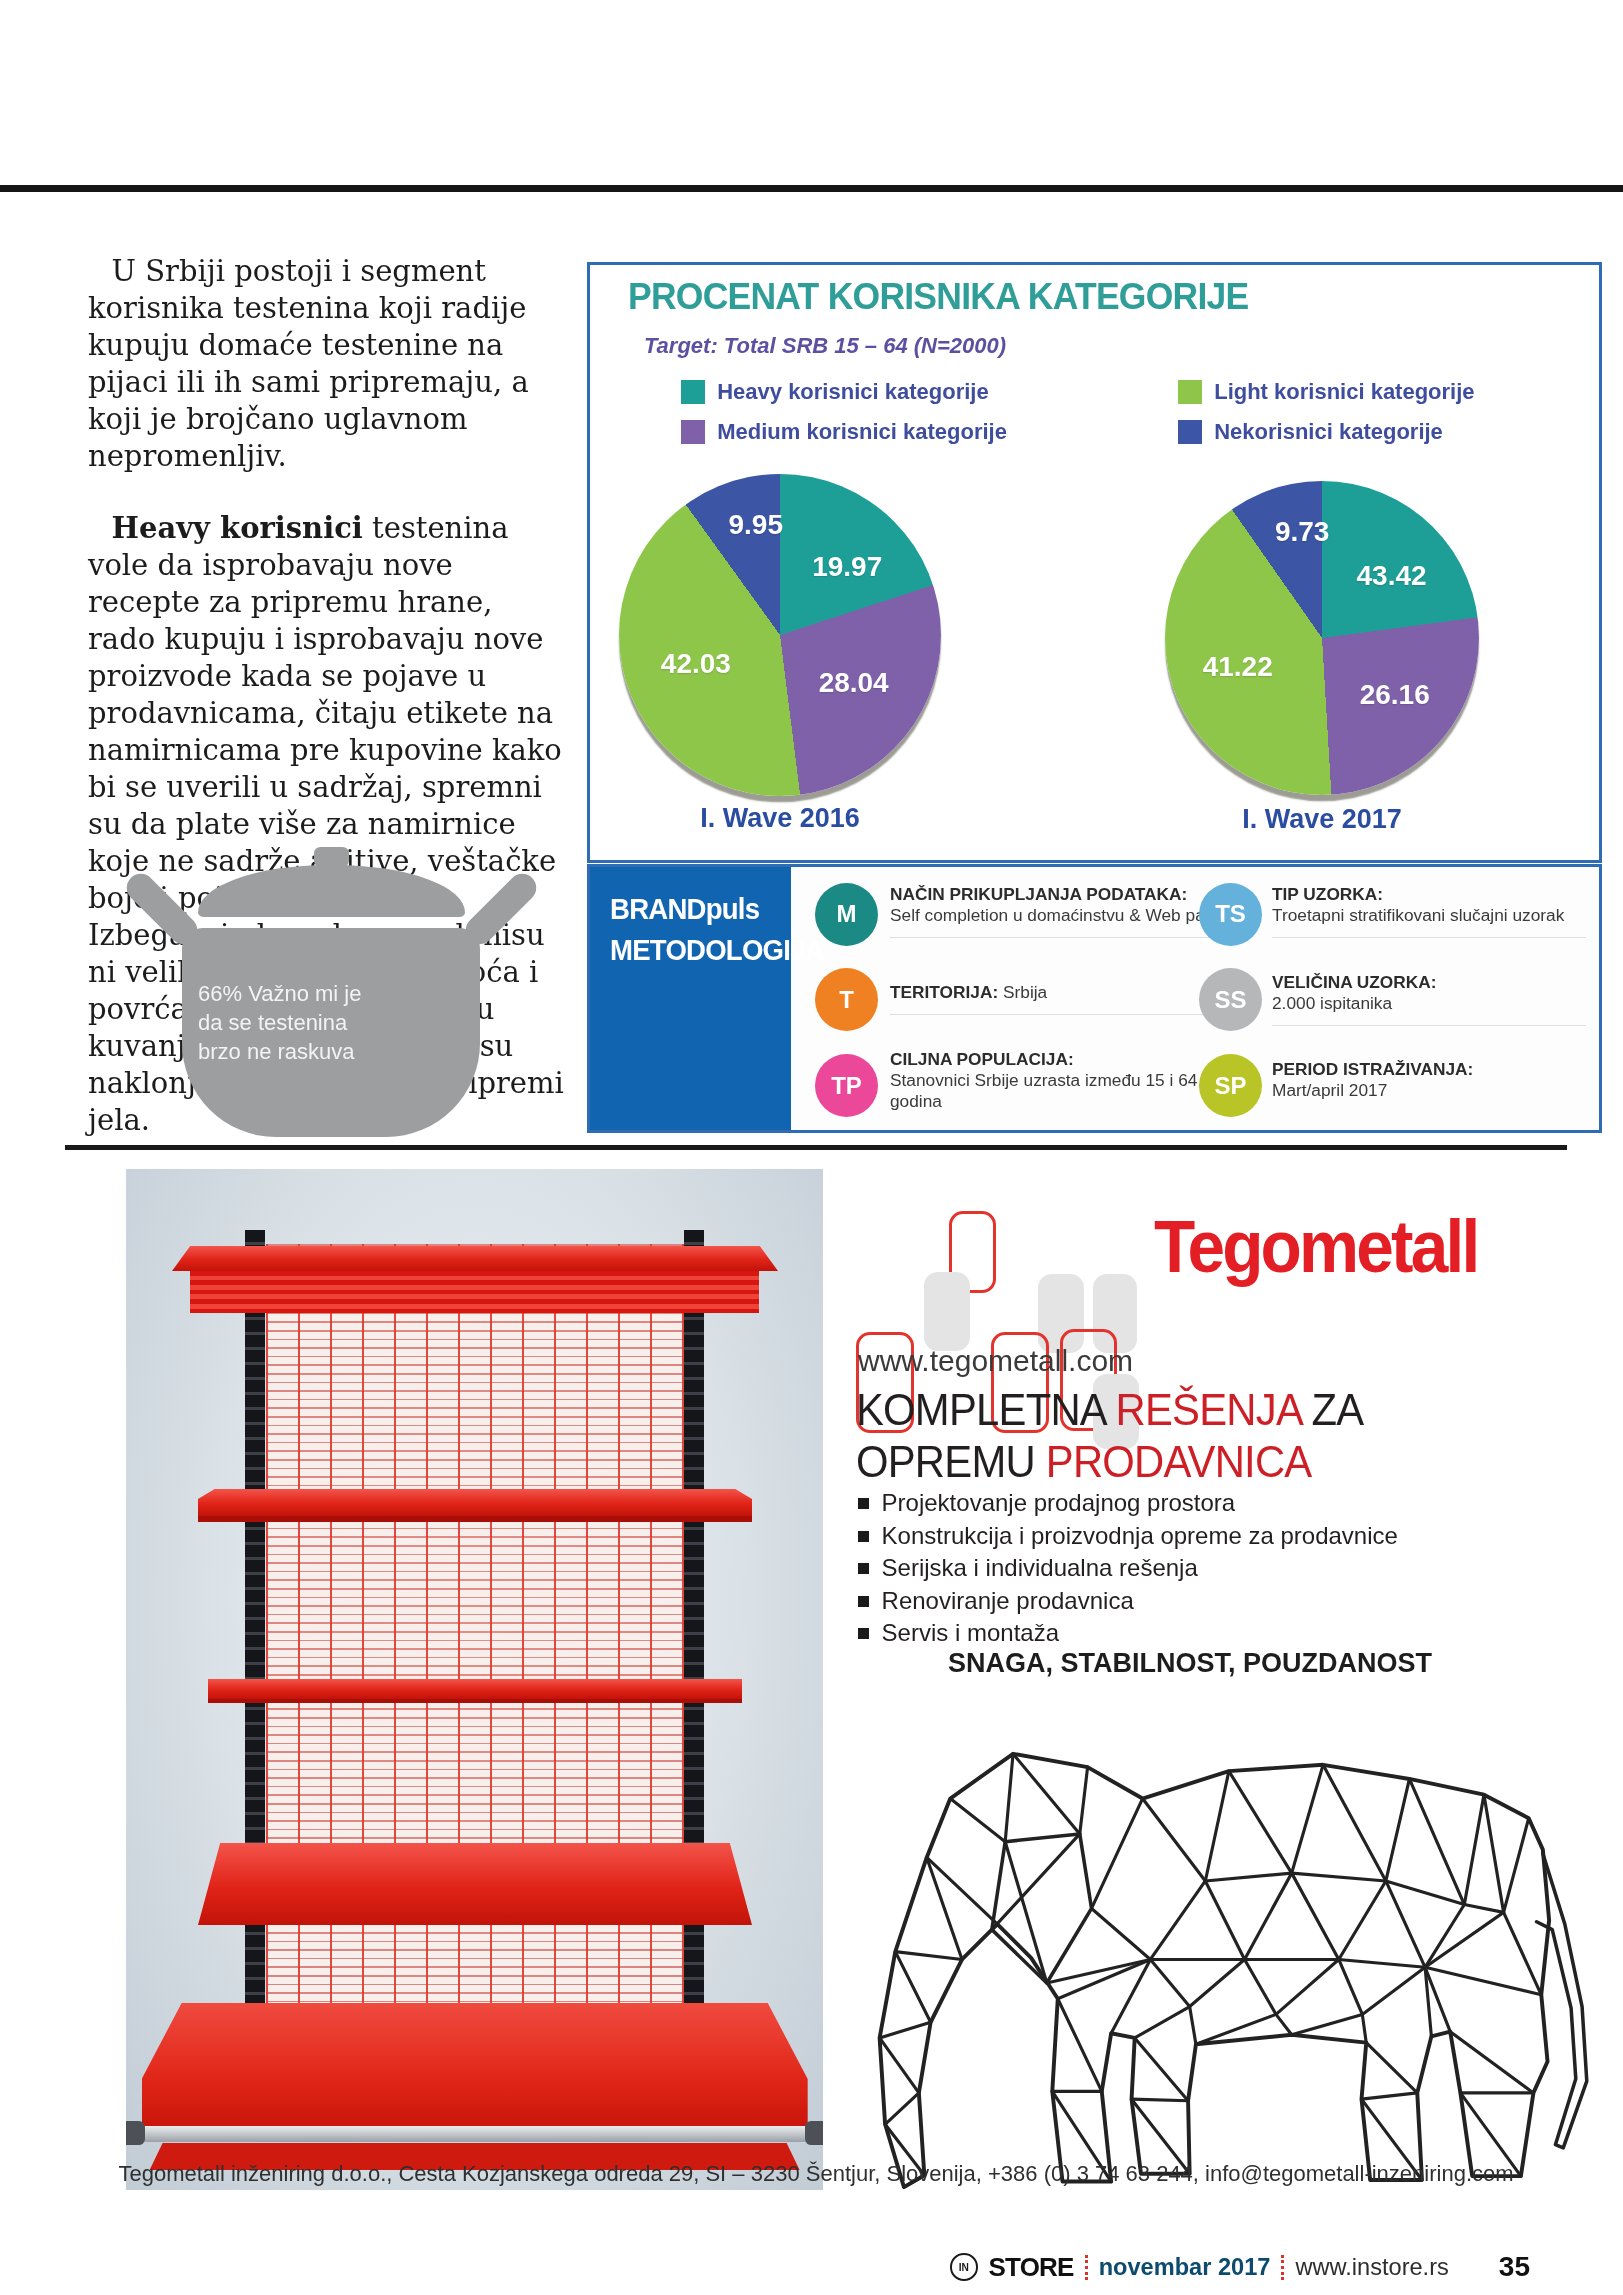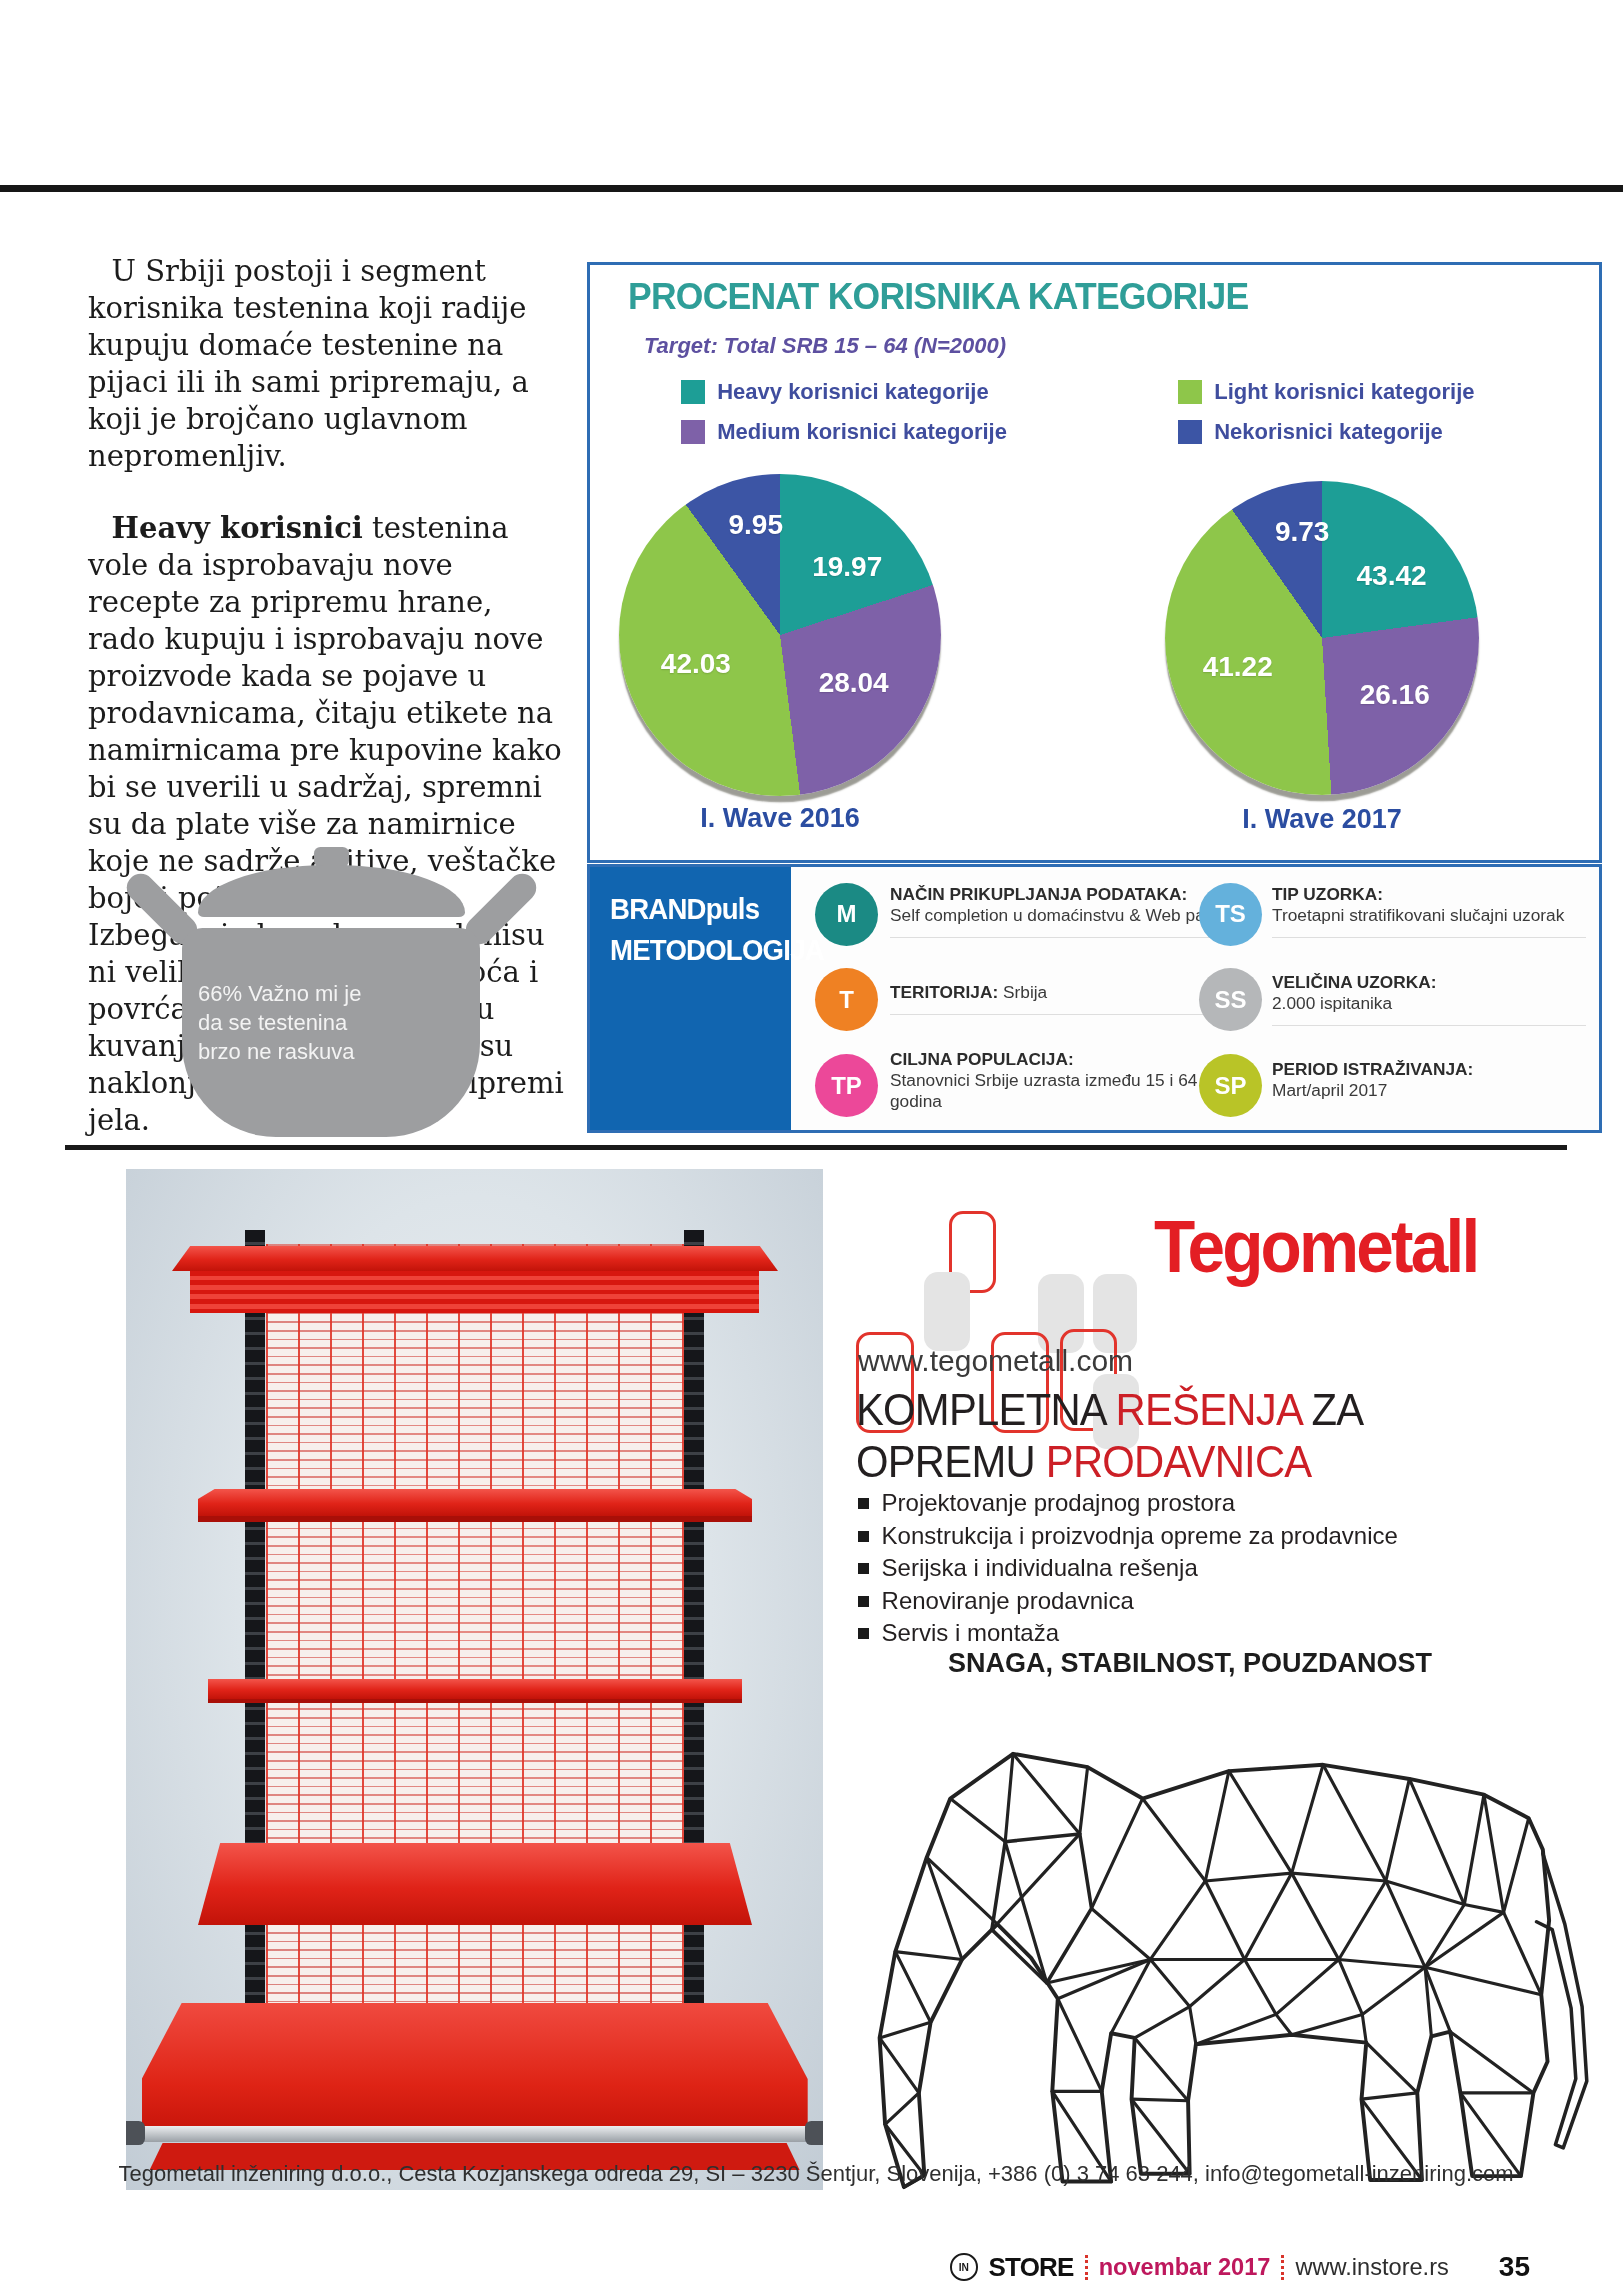--- a/index.html
+++ b/index.html
@@ -79,21 +79,21 @@
   .bullet-txt{font-size:24px;line-height:24px;color:#231f20;}
   .tagline{left:856px;top:1648px;width:668px;text-align:center;font-size:27px;font-weight:700;color:#1d1d1d;}
   .address{left:65px;top:2161px;width:1502px;text-align:center;font-size:22px;color:#2f2f2f;}
 
   
   .footer{right:93px;top:2251px;display:flex;align-items:center;gap:11px;}
   .in-circle{width:23.6px;height:23.6px;border:2.4px solid #1a1a1a;border-radius:50%;display:flex;align-items:center;justify-content:center;
              font-size:10.2px;font-weight:700;color:#1a1a1a;}
   .f-store{font-size:26px;font-weight:800;letter-spacing:-0.8px;color:#111;}
   .f-sep{width:0;height:25px;border-left:3.1px dotted #d9342b;}
-  .f-issue{font-size:23.6px;font-weight:700;color:#be185d;}
+  .f-issue{font-size:23.6px;font-weight:700;color:#0c4a6e;}
   .f-site{font-size:23.6px;color:#2d2d2d;}
   .f-page{font-size:28px;font-weight:800;color:#111;margin-left:39px;}
 </style>
 </head>
 <body>
 
 <div class="page">
 
   <div class="abs top-rule"></div>
 

